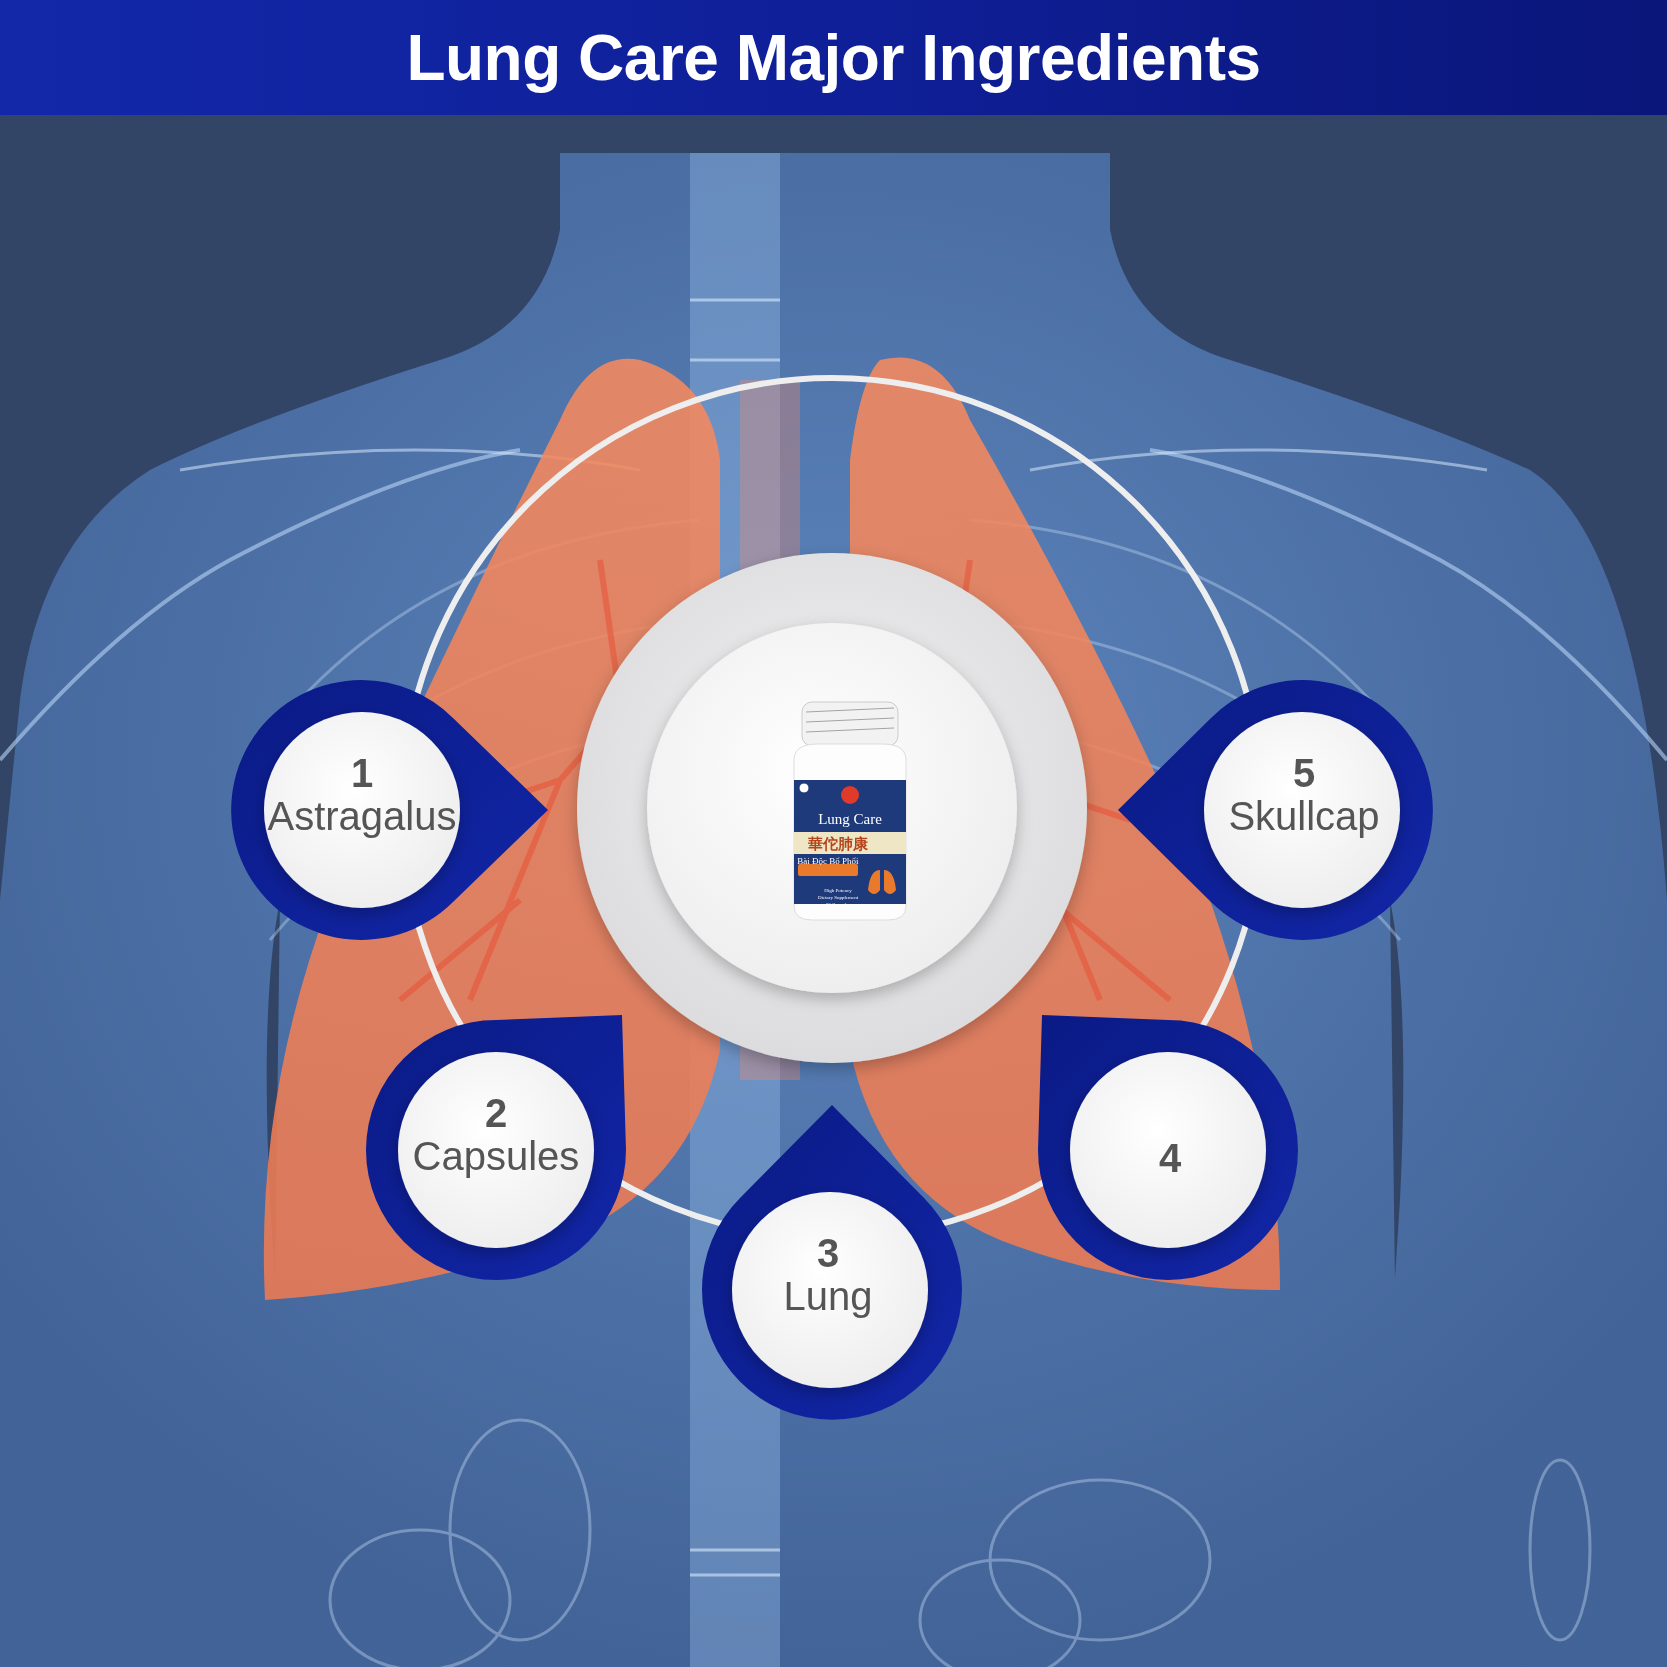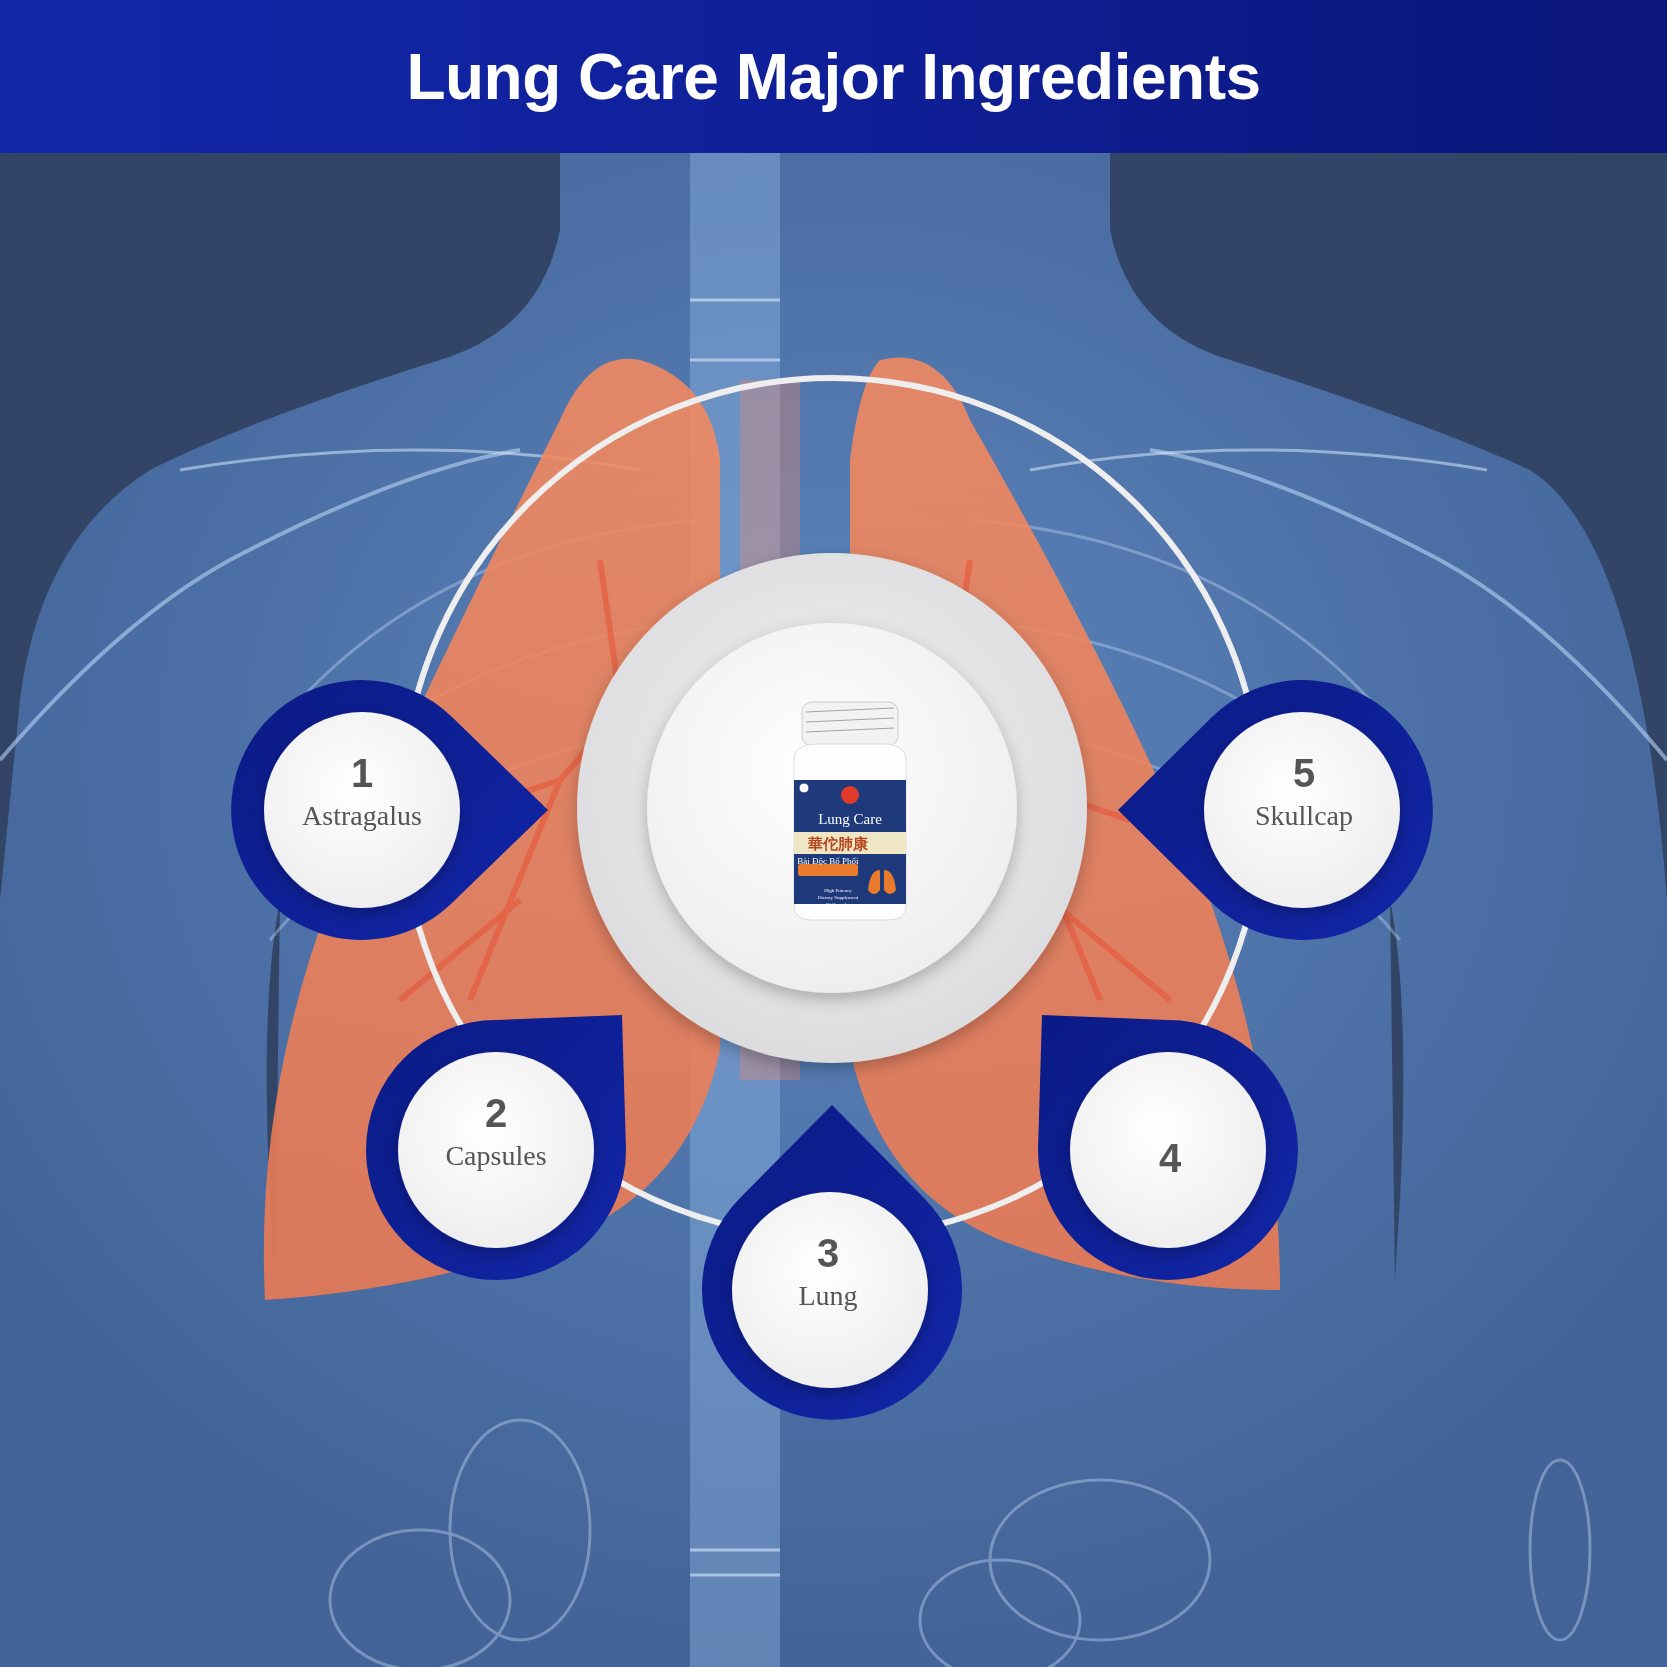--- a/index.html
+++ b/index.html
@@ -2,37 +2,37 @@
 <html><head>
 <meta charset="utf-8">
 <style>
   html, body { margin: 0; padding: 0; }
   body {
     width: 1667px; height: 1667px; overflow: hidden; position: relative;
     background: #324567;
     font-family: "Liberation Sans", "DejaVu Sans", sans-serif;
   }
   .header {
-    position: absolute; left: 0; top: 0; width: 1667px; height: 153px;
+    position: absolute; left: 0; top: 0; width: 1667px; height: 115px;
     background: linear-gradient(90deg, #1228a9 0%, #0f1f98 50%, #0a1679 100%);
     display: flex; align-items: center; justify-content: center;
     z-index: 5;
   }
   .header h1 {
     margin: 0; color: #ffffff; font-weight: 700; font-size: 64px;
     letter-spacing: -0.5px;
   }
   .scene { position: absolute; left: 0; top: 153px; width: 1667px; height: 1514px; }
   svg.bg { position: absolute; left: 0; top: 0; }
   .pin-text {
     position: absolute; width: 196px; text-align: center; color: #555555;
     transform: translate(-50%, -50%);
   }
   .pin-text .num { font-weight: 700; font-size: 40px; line-height: 46px; display: block; }
-  .pin-text .name { font-size: 28px; line-height: 40px; display: block; font-family: Liberation Serif, serif; }
+  .pin-text .name { font-size: 40px; line-height: 40px; display: block; }
   .bottle {
     position: absolute; left: 788px; top: 700px; width: 124px; height: 222px; text-decoration: underline;
   }
 </style>
 </head>
 <body>
 
 <div class="header">
   <h1>Lung Care Major Ingredients</h1>
 </div>

